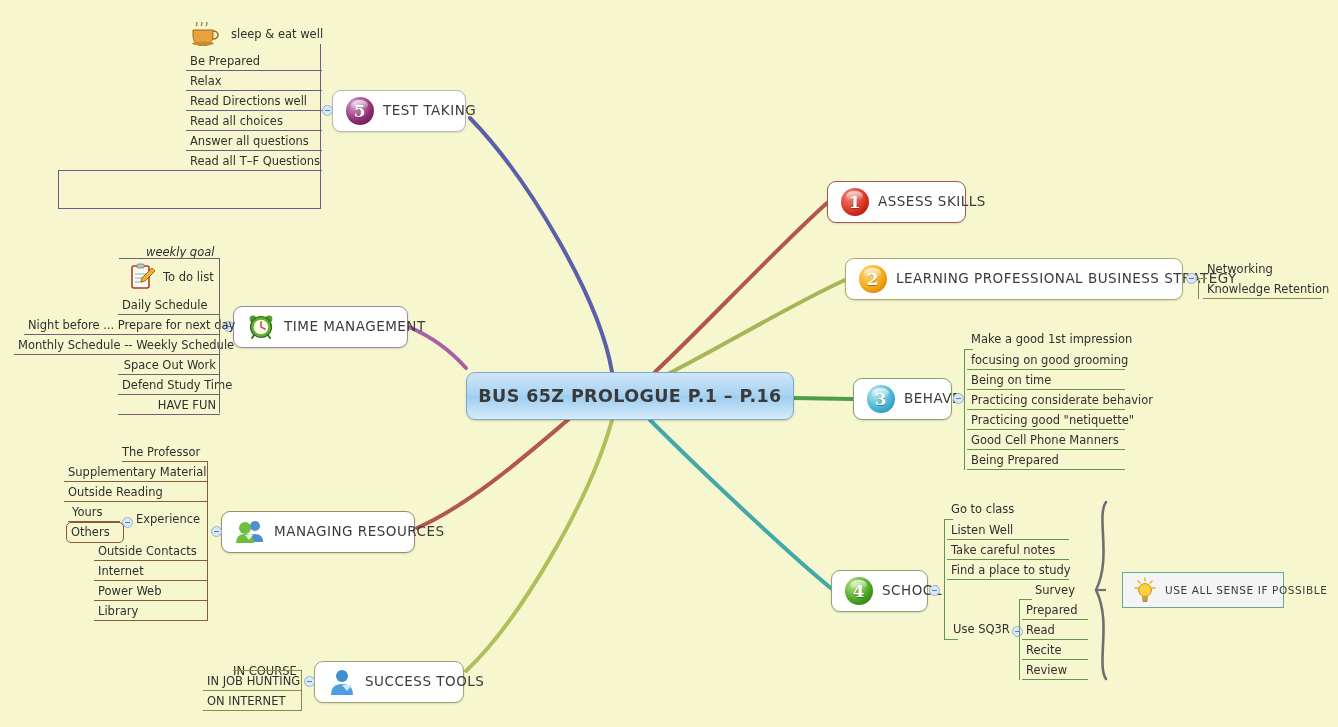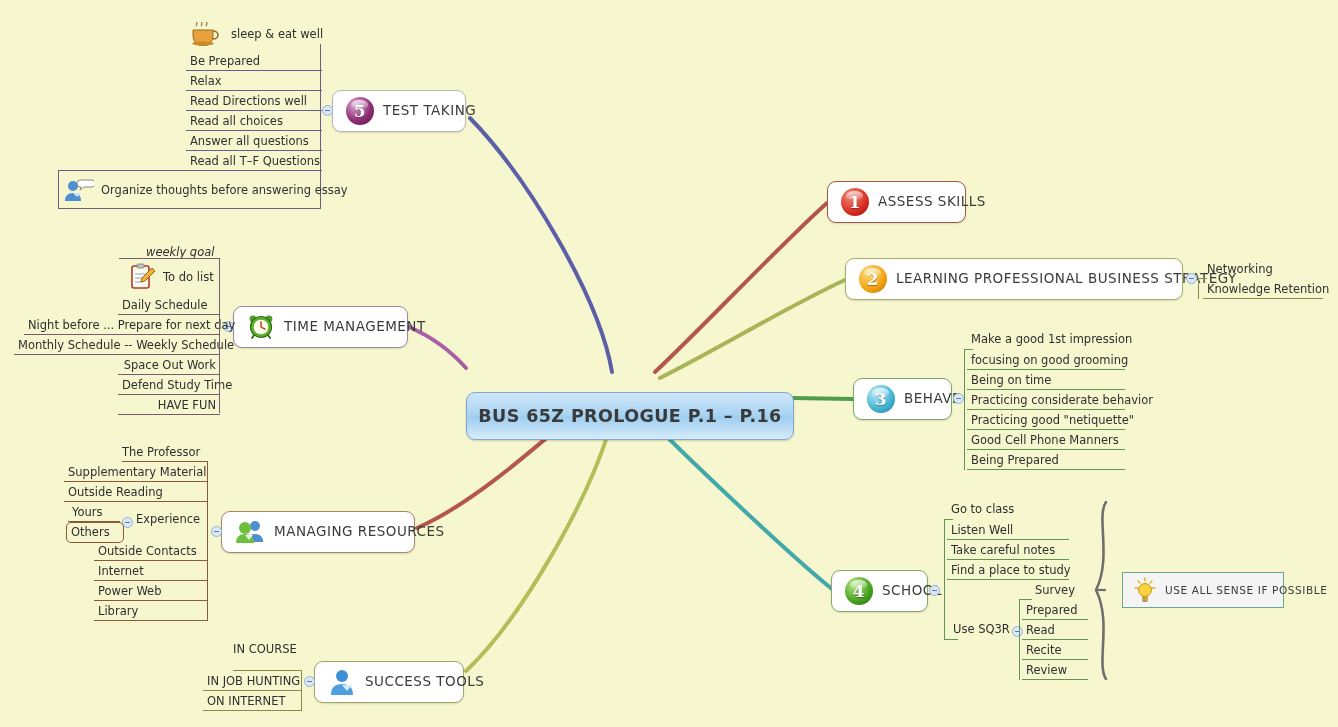--- a/index.html
+++ b/index.html
@@ -14,21 +14,20 @@
 
   
   .central{
     position:absolute;left:466px;top:372px;width:326px;height:46px;
     border:1px solid #7fa8cf;border-radius:9px;
     background:linear-gradient(to bottom,#cfe6f8 0%,#a8d3f2 48%,#9ecdf0 52%,#d6ecfb 100%);
     box-shadow:0 1px 2px rgba(0,0,0,.18);
     display:flex;align-items:center;justify-content:center;
     font-size:17.5px;font-weight:bold;color:#3a3a3a;letter-spacing:.4px;
     white-space:nowrap;
-    margin-top:20px;
   }
 
   
   .topic{
     position:absolute;background:#fff;border:1px solid #b8b8b8;border-radius:9px;
     display:flex;align-items:center;gap:9px;padding:0 13px;
     box-shadow:0 1px 2px rgba(0,0,0,.13);
     font-size:13.5px;color:#3b3b3b;letter-spacing:.5px;white-space:nowrap;
     height:42px;box-sizing:border-box;
   }
@@ -121,29 +120,20 @@
     <div class="row ul" style="width:136px;"><span>Read all choices</span></div>
     <div class="row ul" style="width:136px;"><span>Answer all questions</span></div>
     <div class="row ul" style="width:136px;"><span>Read all T–F Questions</span></div>
   </div>
 
   <div style="position:absolute;left:320px;top:44px;width:1px;height:165px;background:#6f5c86;"></div>
   <div style="position:absolute;left:58px;top:170px;width:263px;height:1px;background:#6f5c86;"></div>
   <div style="position:absolute;left:58px;top:170px;width:1px;height:39px;background:#6f5c86;"></div>
   <div style="position:absolute;left:58px;top:208px;width:263px;height:1px;background:#6f5c86;"></div>
 
-  <div class="iconrow" style="left:62px;top:178px;">
-    <svg class="ico" width="32" height="24" viewBox="0 0 32 24">
-      <circle cx="11" cy="8" r="5" fill="#4e8fd0"></circle>
-      <path d="M3 23 q0-8 8-8 q8 0 8 8 z" fill="#4e8fd0"></path>
-      <path d="M11 15 l4 4 l4-4" fill="#cfe4f7"></path>
-      <path d="M18 2 h12 a3 3 0 0 1 0 7 h-8 l-4 3 1-3 a3 3 0 0 1 -1 -7 z" fill="#fff" stroke="#7a7a7a" stroke-width=".9"></path>
-    </svg>
-    <span>Organize thoughts before answering essay</span>
-  </div>
 
   <div class="topic" style="left:233px;top:306px;width:175px;border-color:#9a88a8;">
     <svg class="ico" width="28" height="28" viewBox="0 0 28 28">
       <circle cx="6" cy="6" r="3.4" fill="#4e9c2e"></circle>
         <circle cx="22" cy="6" r="3.4" fill="#4e9c2e"></circle>
       <circle cx="14" cy="14" r="10.5" fill="#5cb130" stroke="#2f6b14" stroke-width="1.2"></circle>
       <circle cx="14" cy="14" r="7.3" fill="#fdfde8"></circle>
       <path d="M14 14 V8.6 M14 14 l4 2.2" stroke="#c0392b" stroke-width="1.4" stroke-linecap="round"></path>
       <path d="M5 25 l2-3 M23 25 l-2-3" stroke="#2f6b14" stroke-width="1.8" stroke-linecap="round"></path>
     </svg>
@@ -223,21 +213,21 @@
 
   <div class="topic" style="left:314px;top:661px;width:150px;border-color:#a0a66a;">
     <svg class="ico" width="28" height="28" viewBox="0 0 28 28">
       <circle cx="14" cy="8" r="6" fill="#3f8fd6"></circle>
       <path d="M3 27 q0-11 11-11 q11 0 11 11 z" fill="#4e9ee0"></path>
       <path d="M14 17 l5 6 l5-6" fill="#d5eaf9"></path>
     </svg>
     <span class="tlabel">SUCCESS TOOLS</span>
   </div>
   <div class="minus" style="left:304px;top:676px;"></div>
-  <div class="iconrow" style="left:233px;top:642px;">
+  <div class="iconrow" style="left:233px;top:664px;">
     <span>IN COURSE</span>
   </div>
   <div class="sub right" style="--lc:#8a8a4a;left:203px;top:671px;width:99px;">
     <div class="row ul" style="width:99px;"><span>IN JOB HUNTING</span></div>
     <div class="row ul" style="width:99px;"><span>ON INTERNET</span></div>
   </div>
   <div style="position:absolute;left:301px;top:670px;width:1px;height:40px;background:#8a8a4a;"></div>
   <div style="position:absolute;left:233px;top:670px;width:68px;height:1px;background:#8a8a4a;"></div>
 
   <div class="topic" style="left:827px;top:181px;width:139px;border-color:#a05a4a;">

